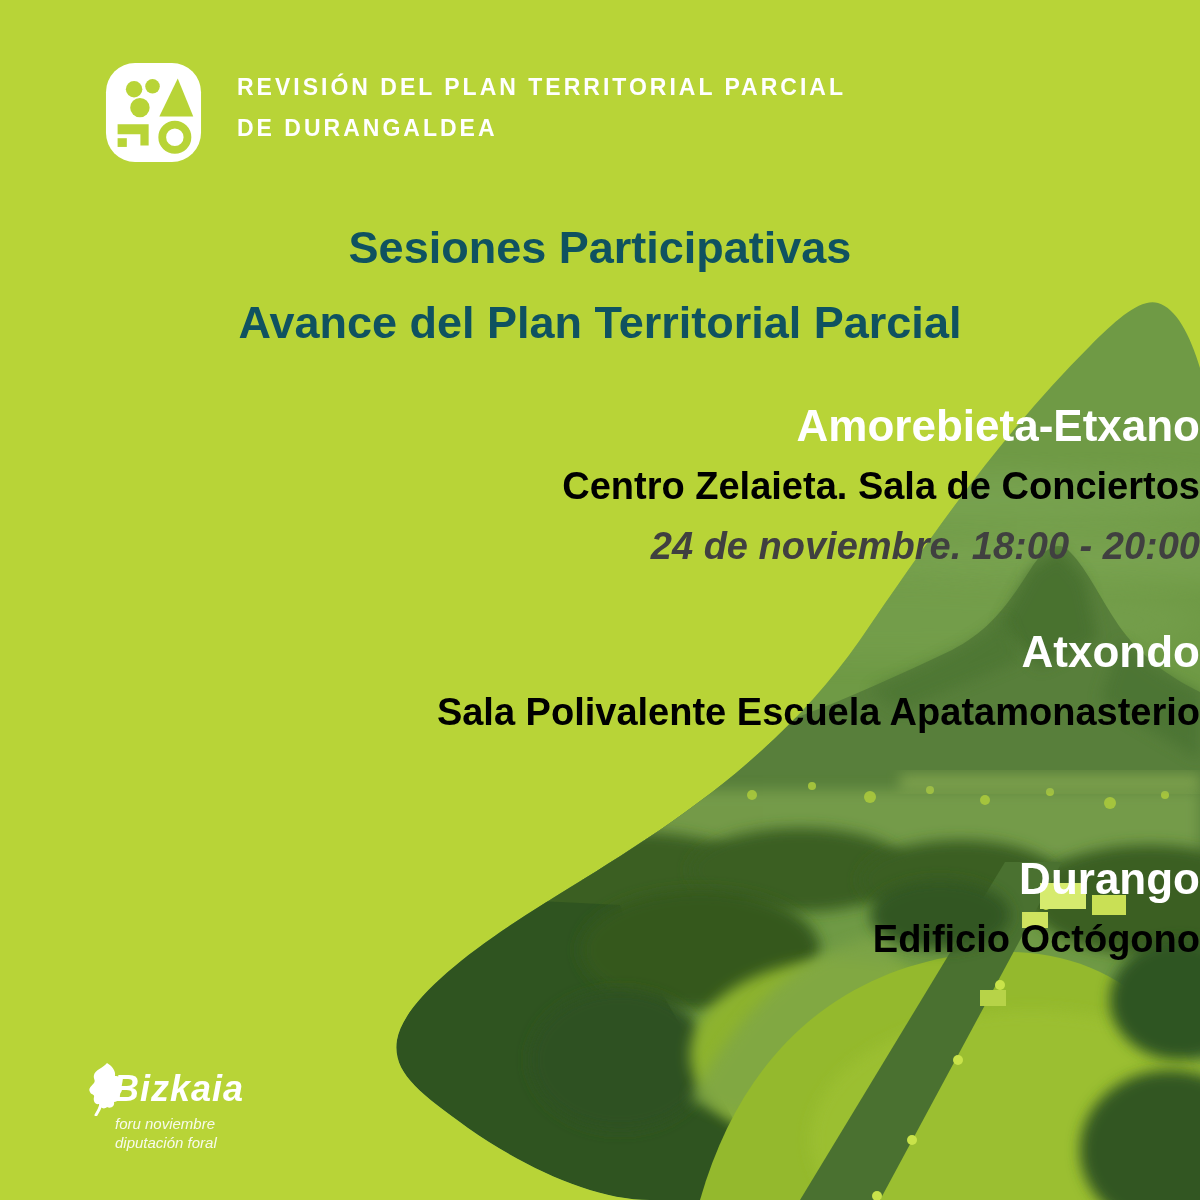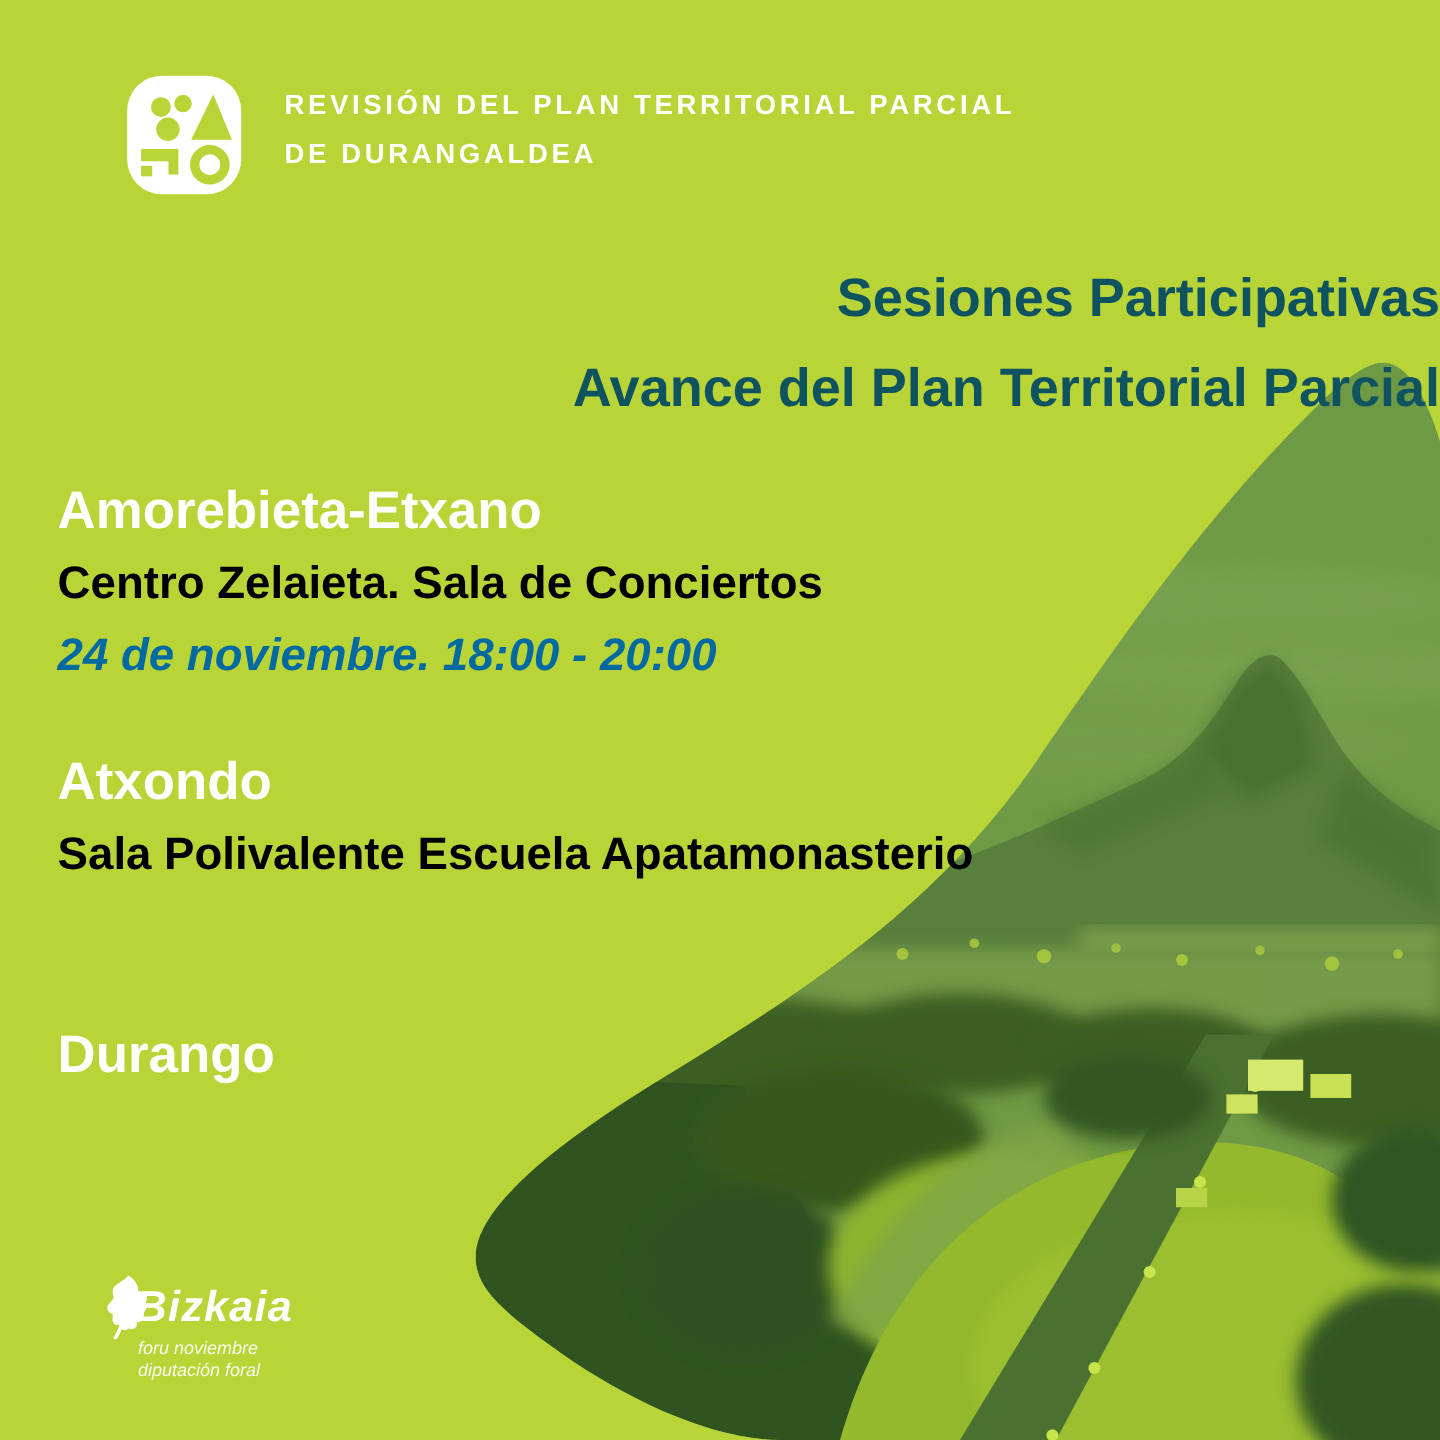--- a/index.html
+++ b/index.html
@@ -6,27 +6,27 @@
   body{font-family:"Liberation Sans",sans-serif;}
   .poster{position:relative;width:1200px;height:1200px;background:#b8d437;overflow:hidden;}
 
   .landscape{position:absolute;left:0;top:0;width:1200px;height:1200px;}
 
   .brand-logo{position:absolute;left:105px;top:62px;width:97px;height:101px;}
 
   .header-text{position:absolute;left:237px;top:67px;color:#ffffff;
     font-size:23px;font-weight:700;letter-spacing:3px;line-height:41px;}
 
-  .main-title{position:absolute;left:0;right:0;top:210px;text-align:right;
+  .main-title{position:absolute;left:0;right:0;top:210px;text-align:center;
     color:#0f5260;font-size:45px;font-weight:700;line-height:75px;}
 
-  .session{position:absolute;left:0;right:12px;text-align:left;line-height:60px;padding-left:48px;}
+  .session{position:absolute;left:0;right:0;text-align:right;line-height:60px;padding-left:48px;}
   .session .city{color:#ffffff;font-size:44px;font-weight:700;}
   .session .venue{color:#000000;font-size:38px;font-weight:700;}
-  .session .datetime{color:#0369a1;font-size:38px;font-weight:700;font-style:italic;}
+  .session .datetime{color:#404040;font-size:38px;font-weight:700;font-style:italic;}
   .session.s1{top:396px;}
   .session.s2{top:622px;}
   .session.s3{top:849px;}
 
   .bizkaia{position:absolute;left:85px;top:1060px;width:260px;height:110px;color:#ffffff;}
   .bizkaia .leaf{position:absolute;left:0;top:2px;width:40px;height:54px;}
   .bizkaia .name{position:absolute;left:28px;top:8px;font-size:36px;font-weight:700;
     font-style:italic;letter-spacing:1px;}
   .bizkaia .subs{position:absolute;left:30px;top:54px;font-size:15px;font-style:italic;
     line-height:19px;opacity:.9;}
@@ -158,20 +158,21 @@
     <div class="datetime">24 de noviembre. 18:00 - 20:00</div>
   </div>
 
   <div class="session s2">
     <div class="city">Atxondo</div>
     <div class="venue">Sala Polivalente Escuela Apatamonasterio</div>
   </div>
 
   <div class="session s3">
     <div class="city">Durango</div>
+    <div class="venue">Edificio Octógono</div>
   </div>
 
   <div class="bizkaia">
     <svg class="leaf" viewBox="0 0 40 54" aria-hidden="true">
       <path fill="#ffffff" d="M22 1 C18 6 10 8 9 13 C8 17 11 18 9 21
         C6 25 3 26 5 30 C6 33 10 32 9 35 C8 39 10 43 14 42
         C15 46 19 48 22 45 C26 47 30 44 29 40 C33 40 36 36 34 32
         C38 30 38 24 34 23 C37 19 35 13 30 14 C31 9 27 4 22 1 Z"></path>
       <path d="M17 40 C15 46 13 50 11 53" stroke="#ffffff" stroke-width="3" fill="none" stroke-linecap="round"></path>
     </svg>

